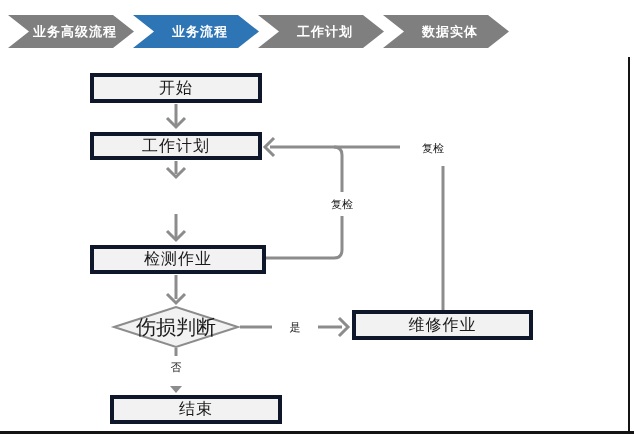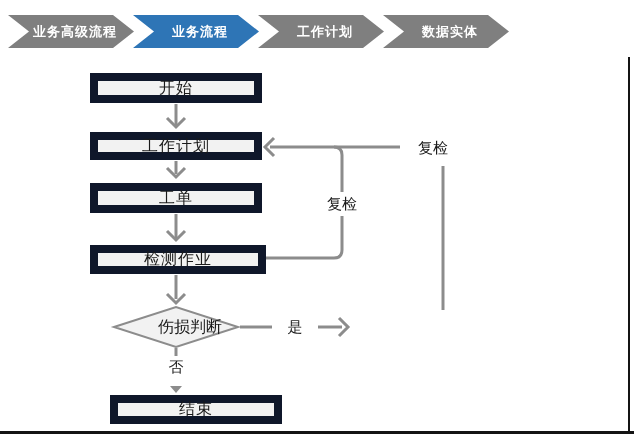--- a/index.html
+++ b/index.html
@@ -21,35 +21,35 @@
   .chev:nth-child(1){left:8px;}
   .chev:nth-child(2){left:133px;}
   .chev:nth-child(3){left:258px;}
   .chev:nth-child(4){left:383px;}
   .chev:nth-child(5){left:508px;text-decoration:underline;}
   
   svg.connectors{position:absolute;left:0;top:0;}
   .line{stroke:#8c8c8c;stroke-width:3;fill:none;}
   .shape{fill:#f2f2f2;stroke:#8c8c8c;stroke-width:2;}
   .node{
-    position:absolute;background:#f2f2f2;border:8px solid #0f172a;box-sizing:border-box;
+    position:absolute;background:#f2f2f2;border:4px solid #0f172a;box-sizing:border-box;
     display:flex;align-items:center;justify-content:center;
     font-size:16px;color:#1a1a1a;letter-spacing:1px;
   }
   .n-start{left:90px;top:73px;width:172px;height:30px;}
   .n-plan{left:90px;top:132px;width:172px;height:28px;align-items:center;}
   .n-order{left:90px;top:183px;width:172px;height:30px;}
   .n-inspect{left:90px;top:245px;width:176px;height:29px;}
   .n-repair{left:352px;top:310px;width:181px;height:30px;}
   .n-end{left:90px;top:395px;width:172px;height:29px;margin-left:20px;}
   .edge-label{
     position:absolute;display:flex;align-items:center;justify-content:center;
-    font-size:15px;color:#1a1a1a;
+    font-size:11px;color:#1a1a1a;
   }
-  .l-diamond{left:130px;top:317px;width:120px;height:20px;font-size:16px;}
+  .l-diamond{left:116px;top:317px;width:120px;height:20px;font-size:20px;}
   .l-yes{left:281px;top:316px;width:28px;height:22px;}
   .l-no{left:162px;top:356px;width:28px;height:22px;}
   .l-recheck-inner{left:318px;top:192px;width:48px;height:24px;background:#ffffff;}
   .l-recheck-outer{left:409px;top:136px;width:48px;height:24px;background:#ffffff;}
   
   .frame-bottom{position:absolute;left:0;top:431px;width:634px;height:3px;background:#141414;}
   .frame-right{position:absolute;left:628px;top:57px;width:2px;height:376px;background:#141414;}
 </style>
 </head>
 <body>
@@ -101,28 +101,28 @@
 
     <polygon class="shape" points="114,327 176,307 238,327 176,347"></polygon>
   </svg>
 
   <div class="node n-start">
     <span>开始</span>
   </div>
   <div class="node n-plan">
     <span>工作计划</span>
   </div>
-  <div class="node n-order">
-    <span>工单</span>
-  </div>
   <div class="node n-inspect">
     <span>检测作业</span>
   </div>
   <div class="edge-label l-diamond">
     <span>伤损判断</span>
+  </div>
+  <div class="node n-repair">
+    <span>维修作业</span>
   </div>
   <div class="node n-end">
     <span>结束</span>
   </div>
 
   <div class="edge-label l-yes">
     <span>是</span>
   </div>
   <div class="edge-label l-no">
     <span>否</span>

